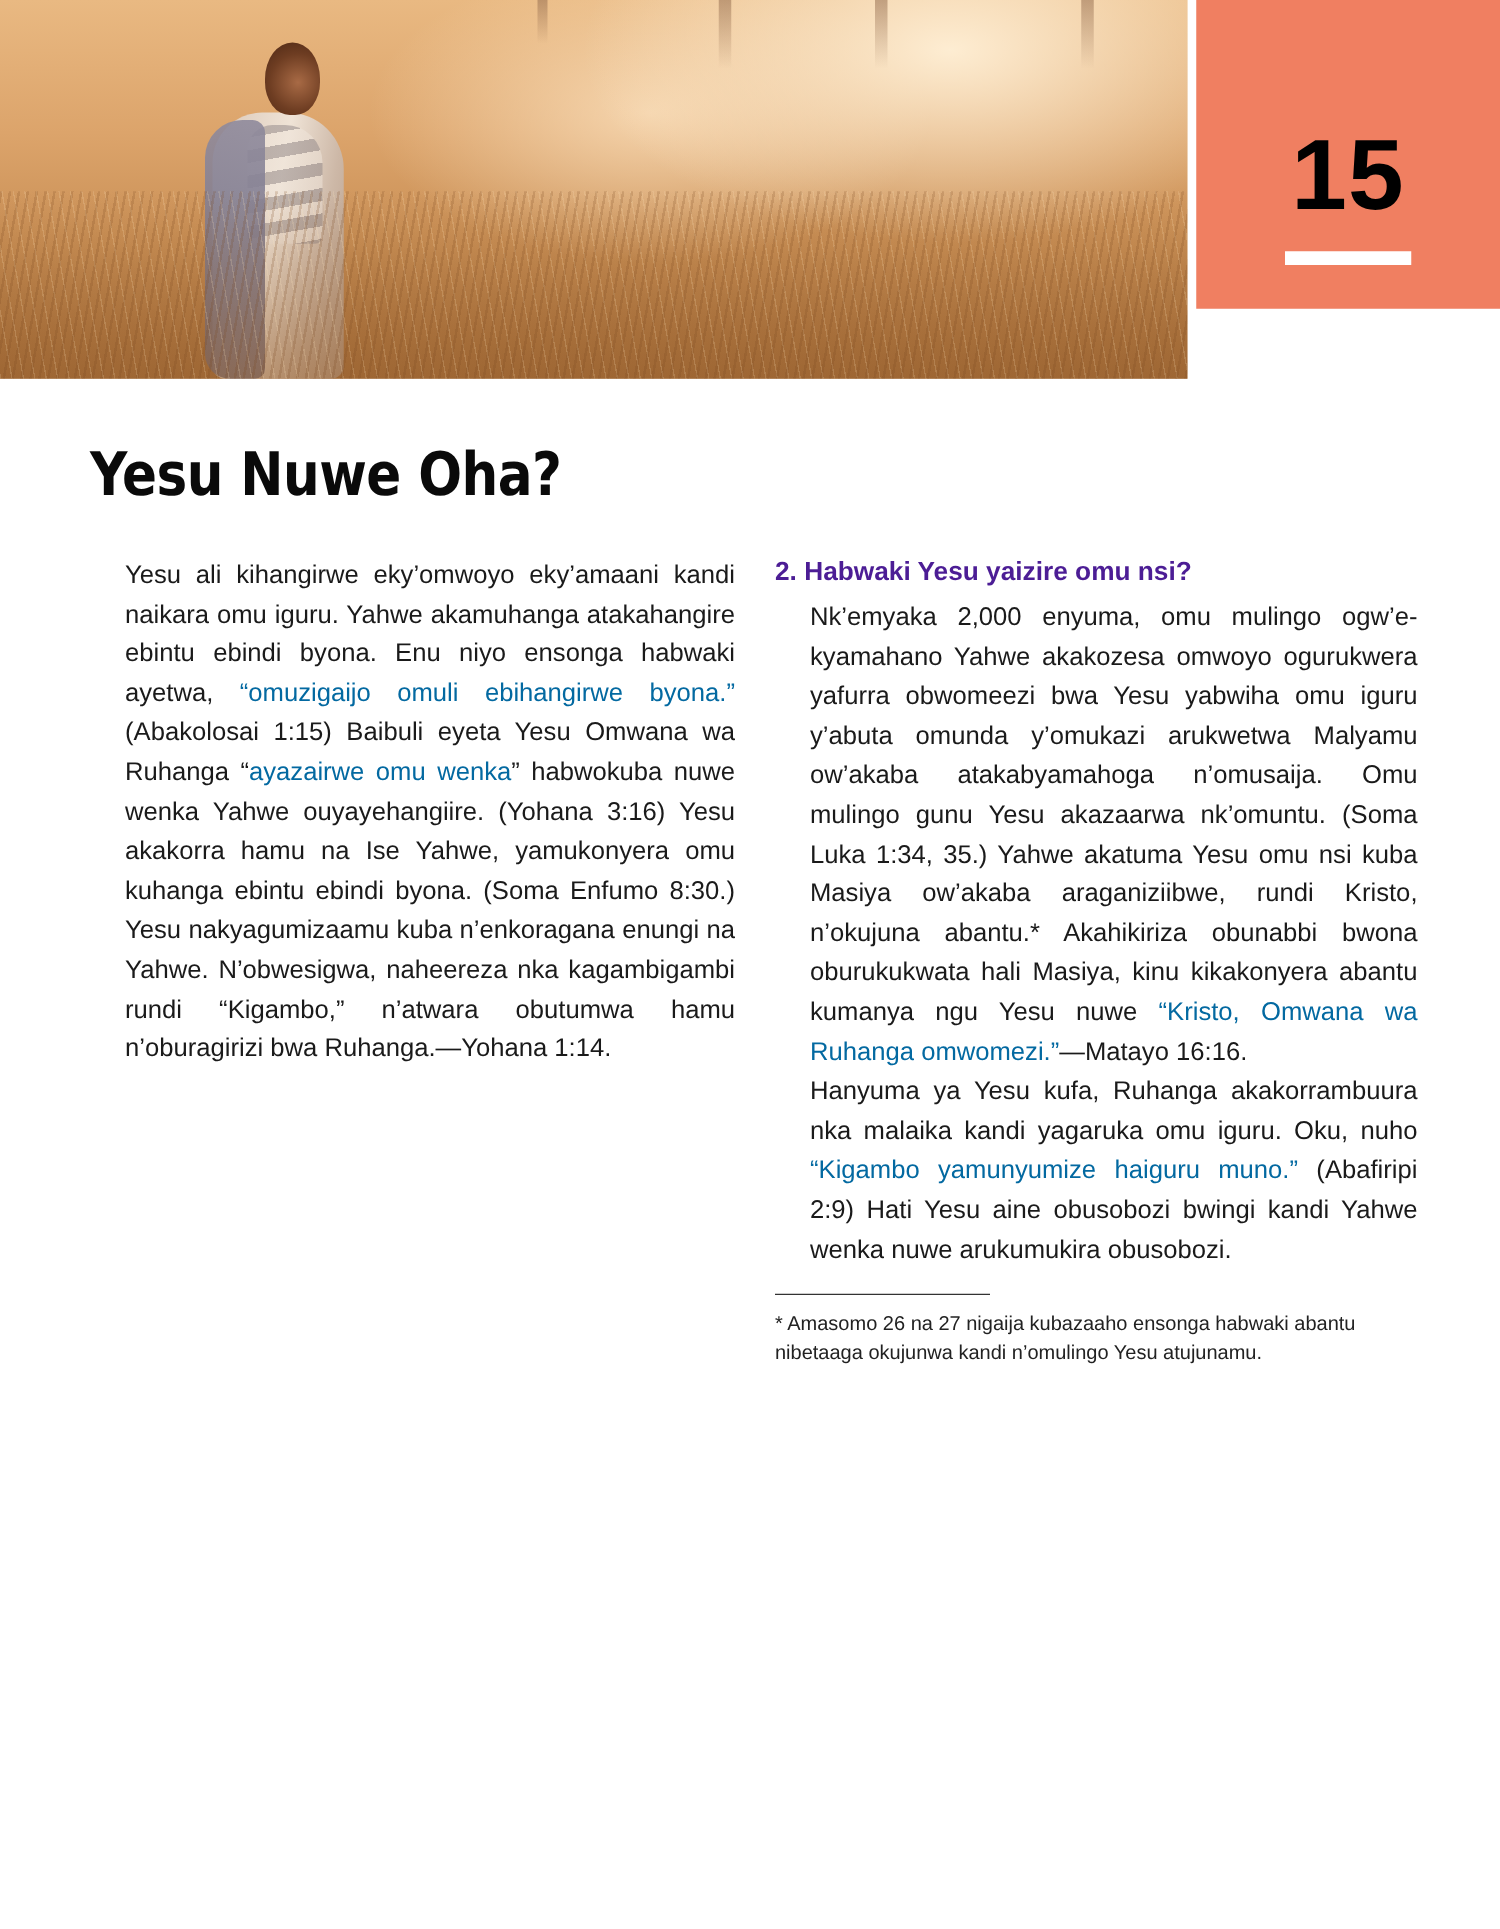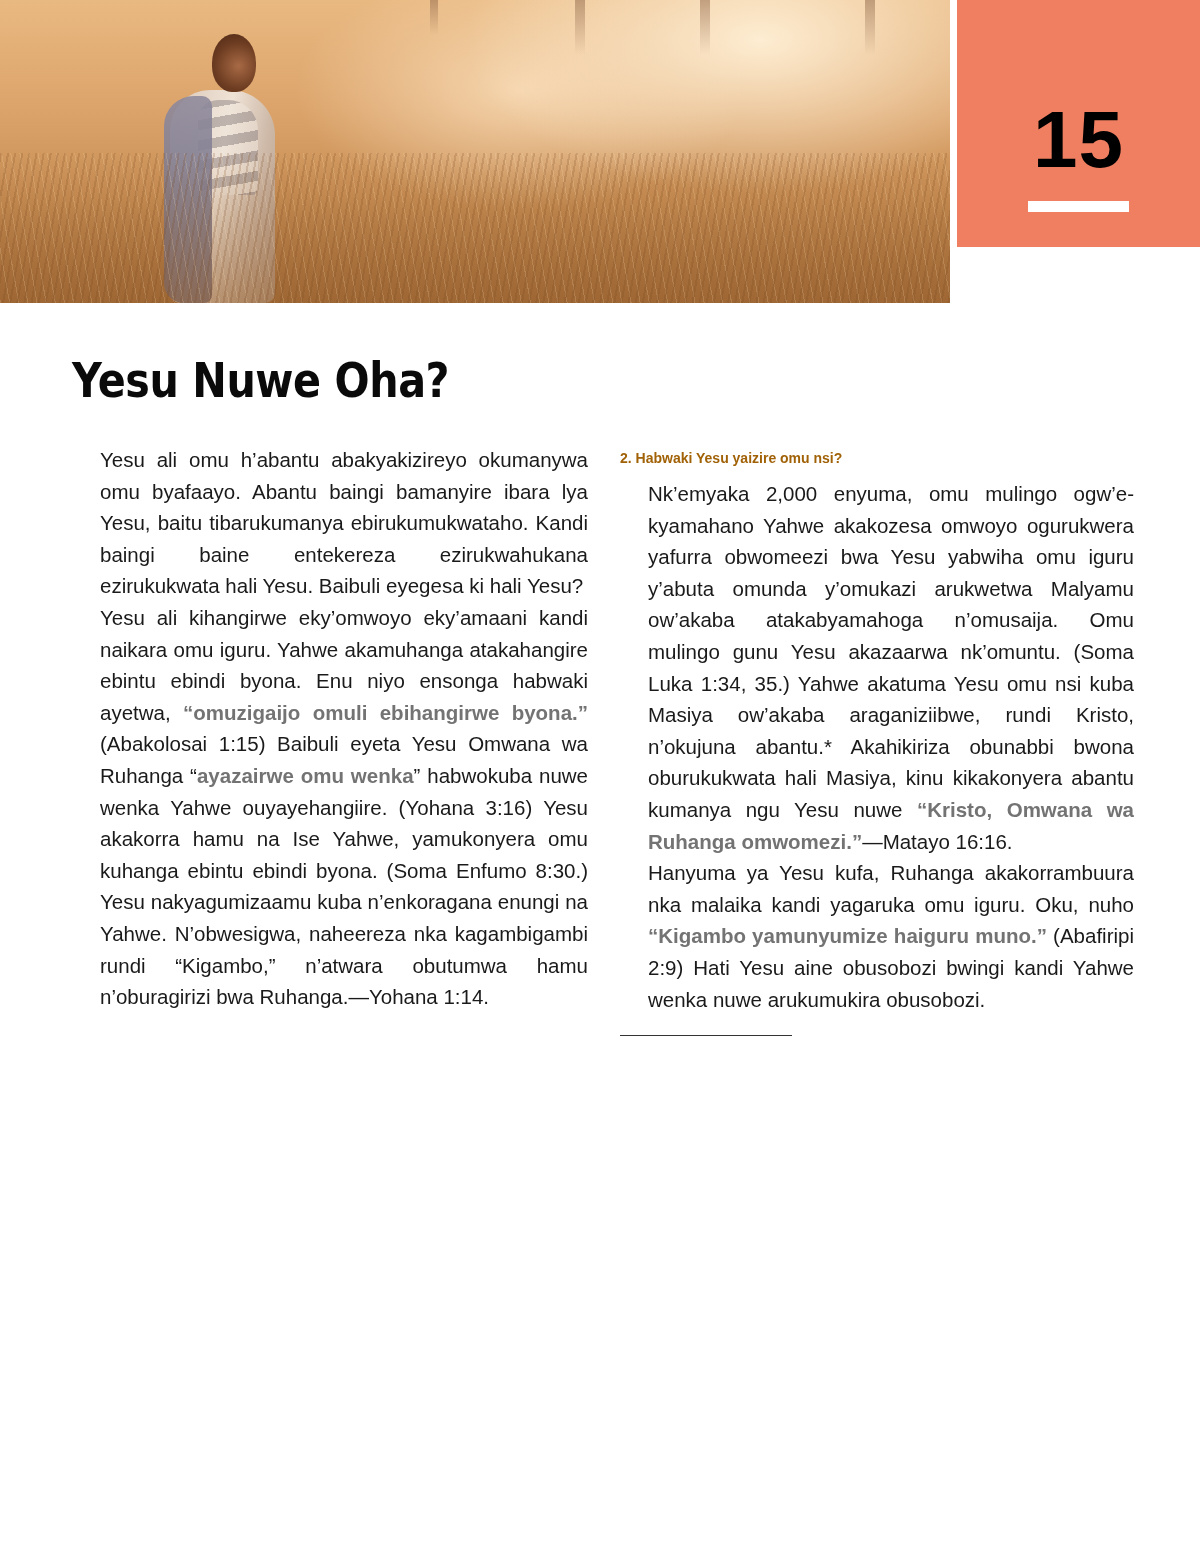--- a/index.html
+++ b/index.html
@@ -74,25 +74,25 @@
     .col { position: absolute; top: 444px; }
     .col-left { left: 72px; width: 516px; }
     .col-right { left: 620px; width: 514px; }
 
     .para {
       font-family: "Liberation Sans", sans-serif;
       font-size: 20.5px; line-height: 31.6px; text-align: justify; hyphens: manual;
       color: #1a1a1a; padding-left: 28px;
     }
     .col-right .para { padding-left: 28px; }
-    .para b { font-weight: 700; color: #737373; }
+    .para b { font-weight: 400; color: #0369a1; }
 
     .q-heading {
-      font-family: "Liberation Sans", sans-serif; font-weight: 700; font-size: 14px;
-      color: #a16207; line-height: 28px; margin: 12px 0 6px 0;
+      font-family: "Liberation Sans", sans-serif; font-weight: 700; font-size: 21px;
+      color: #4c1d95; line-height: 28px; margin: 12px 0 6px 0;
     }
     .col-right .q-heading:first-child { margin-top: 0; }
 
     .footnote-rule { width: 172px; height: 1px; background: #333; margin: 20px 0 12px 0; }
     .footnote {
       font-family: "Liberation Sans", sans-serif; font-size: 16px; line-height: 23px; color: #222;
     }
   </style>
 </head>
 <body>
@@ -112,25 +112,25 @@
 </div>
 
 <div class="chapter">
   <div class="chapter-number">15</div>
   <div class="chapter-rule"></div>
 </div>
 
 <h1 class="page-title">Yesu Nuwe Oha?</h1>
 
 <div class="col col-left">
-  <p class="para">Yesu ali omu h’abantu abakyakizireyo okuma­nywa omu byafaayo. Abantu baingi bamanyire ibara lya Yesu, baitu tibarukumanya ebirukumu­kwataho. Kandi baingi baine entekereza eziru­kwahukana ezirukukwata hali Yesu. Baibuli eye­gesa ki hali Yesu?</p>
 
   <p class="para"><span>Yesu ali kihangirwe eky’omwoyo eky’amaa­ni kandi naikara omu iguru. Yahwe akamuha­nga atakahangire ebintu ebindi byona. Enu niyo ensonga habwaki ayetwa, </span><b>“omuzigaijo omuli ebihangirwe byona.”</b><span> (Abakolosai 1:15) Baibu­li eyeta Yesu Omwana wa Ruhanga “</span><b>ayazairwe omu wenka</b><span>” habwokuba nuwe wenka Yahwe ouyayehangiire. (Yohana 3:16) Yesu akakorra hamu na Ise Yahwe, yamukonyera omu kuha­nga ebintu ebindi byona. (Soma Enfumo 8:30.) Yesu nakyagumizaamu kuba n’enkoragana enu­ngi na Yahwe. N’obwesigwa, naheereza nka ka­gambigambi rundi “Kigambo,” n’atwara obutu­mwa hamu n’oburagirizi bwa Ruhanga.—Yohana 1:14.</span></p>
 </div>
 
 <div class="col col-right">
   <h2 class="q-heading">2. Habwaki Yesu yaizire omu nsi?</h2>
   <p class="para"><span>Nk’emyaka 2,000 enyuma, omu mulingo ogw’e­kyamahano Yahwe akakozesa omwoyo oguru­kwera yafurra obwomeezi bwa Yesu yabwiha omu iguru y’abuta omunda y’omukazi arukwe­twa Malyamu ow’akaba atakabyamahoga n’o­musaija. Omu mulingo gunu Yesu akazaarwa nk’omuntu. (Soma Luka 1:34, 35.) Yahwe aka­tuma Yesu omu nsi kuba Masiya ow’akaba ara­ganiziibwe, rundi Kristo, n’okujuna abantu.* Akahikiriza obunabbi bwona oburukukwata hali Masiya, kinu kikakonyera abantu kumanya ngu Yesu nuwe </span><b>“Kristo, Omwana wa Ruhanga omwomezi.”</b><span>—Matayo 16:16.</span></p>
 
   <p class="para"><span>Hanyuma ya Yesu kufa, Ruhanga akakorra­mbuura nka malaika kandi yagaruka omu igu­ru. Oku, nuho </span><b>“Kigambo yamunyumize haiguru muno.”</b><span> (Abafiripi 2:9) Hati Yesu aine obusobozi bwingi kandi Yahwe wenka nuwe arukumukira obusobozi.</span></p>
 
   <div class="footnote-rule"></div>
+  <p class="footnote">* Amasomo 26 na 27 nigaija kubazaaho ensonga habwaki abantu nibetaaga okujunwa kandi n’omulingo Yesu atujunamu.</p>
 </div>
 
 </body></html>

